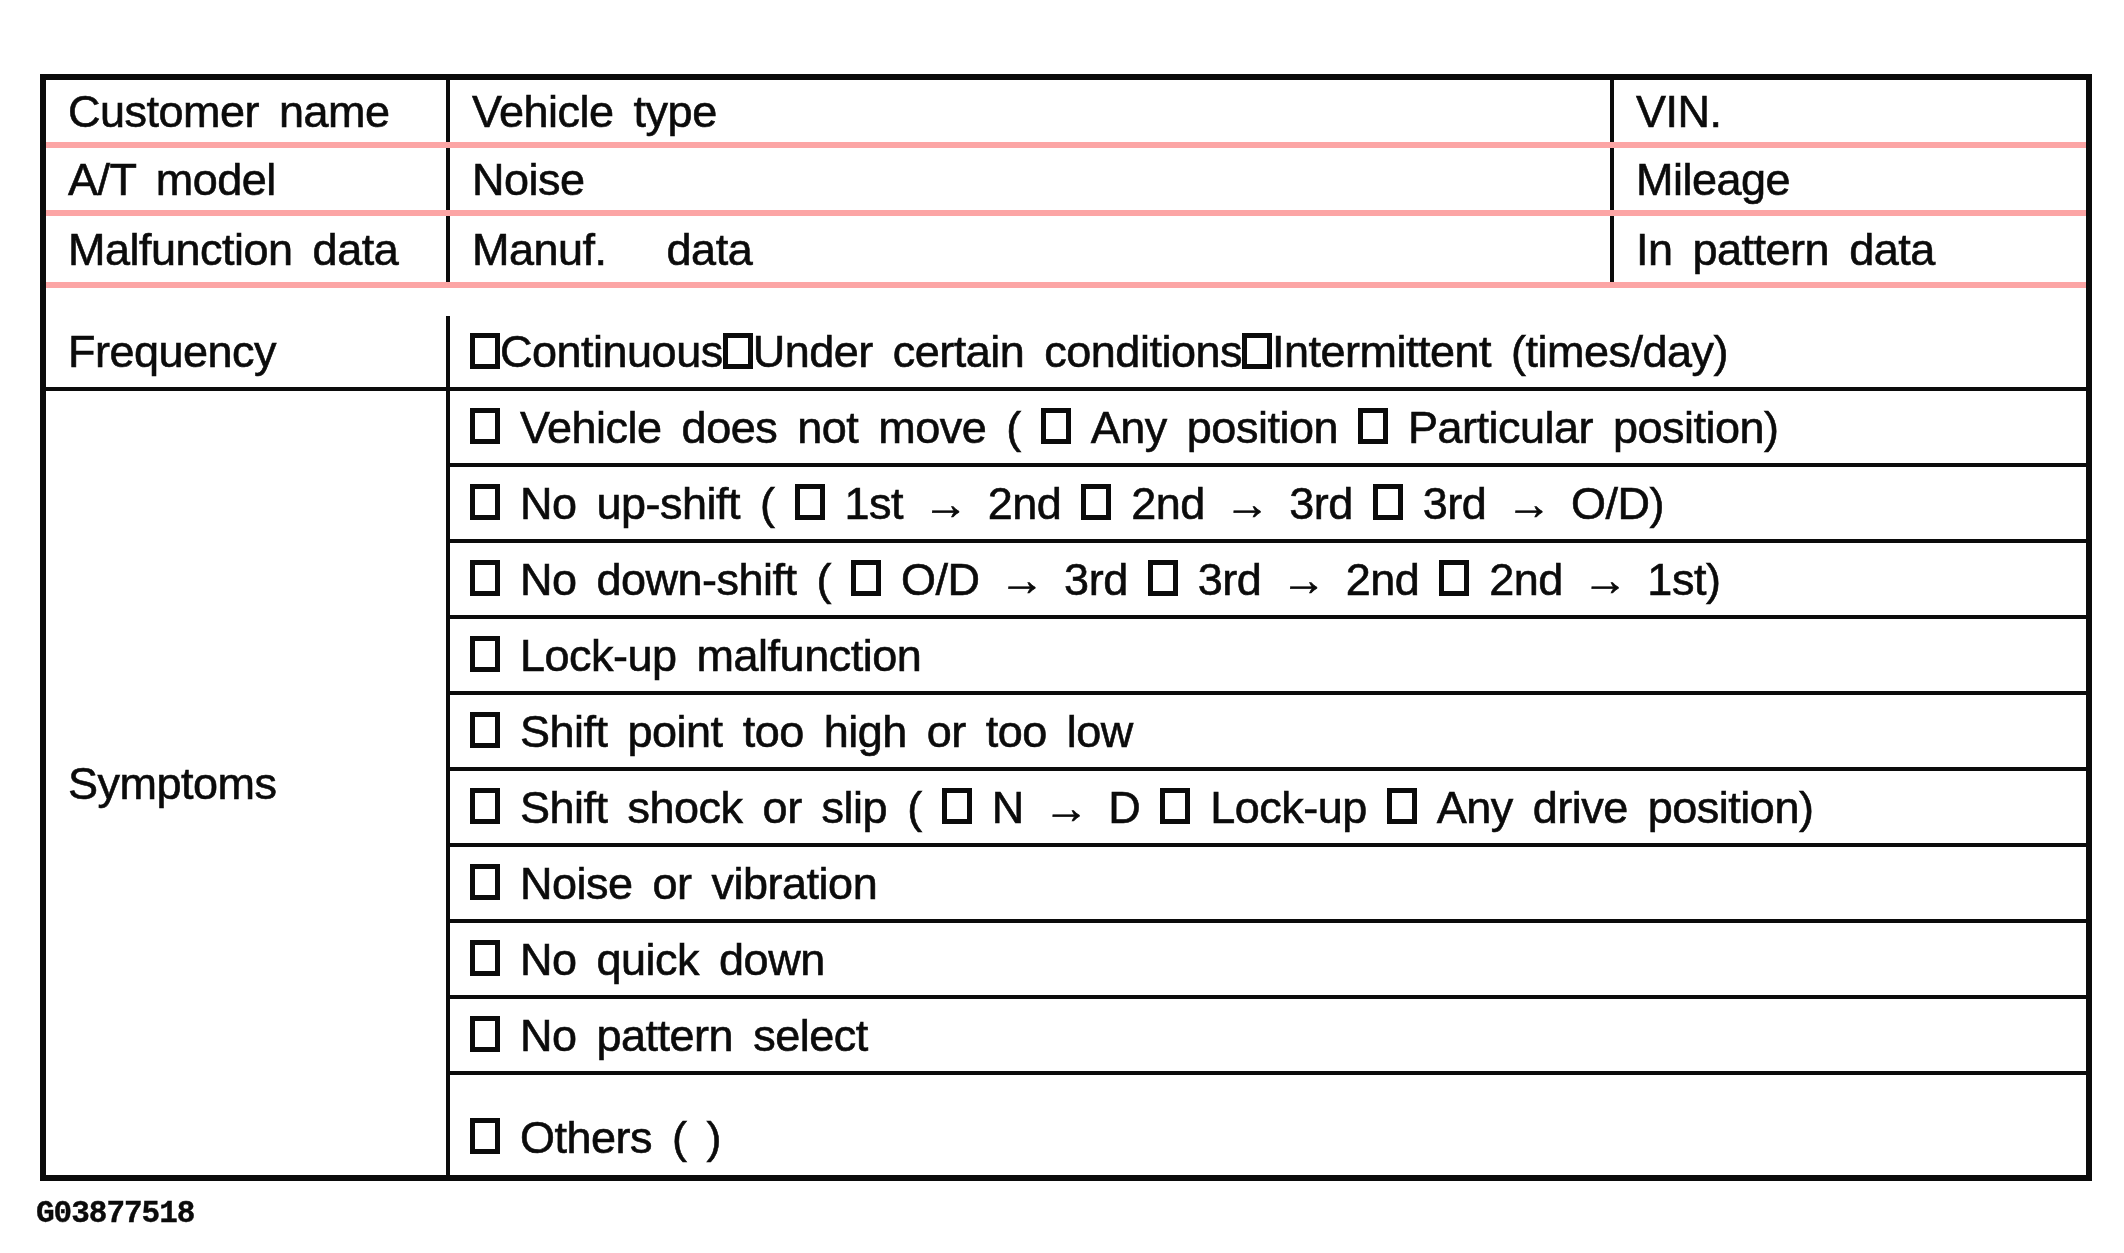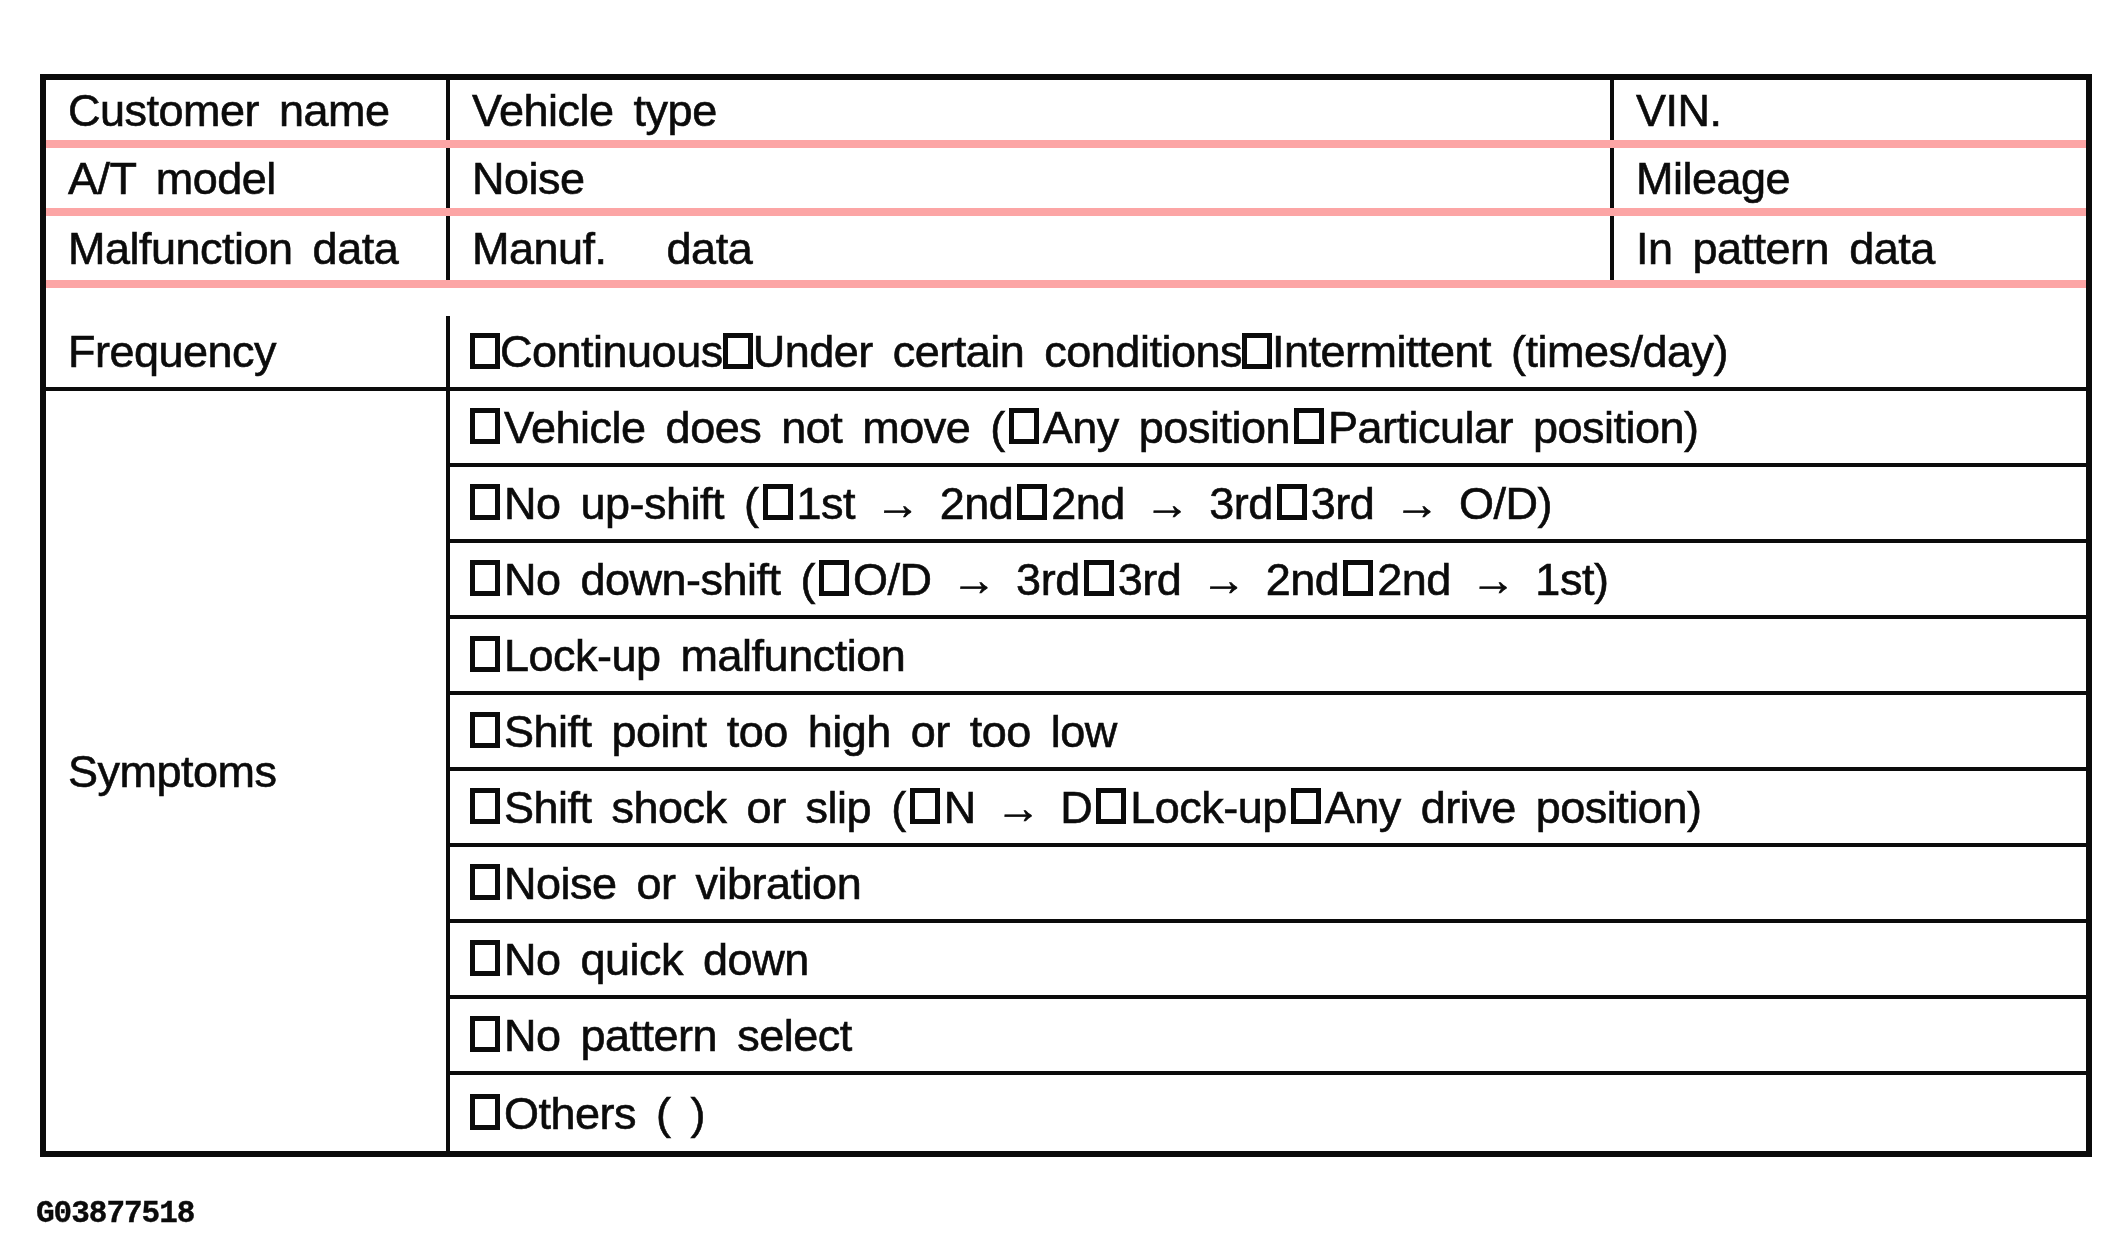--- a/index.html
+++ b/index.html
@@ -14,43 +14,43 @@
   .sheet { position: absolute; inset: 0; background: #ffffff; }
 
   .ftable {
     position: absolute;
     left: 40px; top: 74px;
     width: 2052px;
     border: 6px solid #0b0b0b;
     background: #ffffff;
   }
 
-  .hrow { display: flex; height: 68px; border-bottom: 8px solid #fca5a5; }
+  .hrow { display: flex; height: 68px; border-bottom: 6px solid #fca5a5; }
   .hrow.h3 { height: 72px; }
   .cell { display: flex; align-items: center; padding-left: 22px; }
   .c1 { width: 404px; border-right: 4px solid #0b0b0b; }
   .c2 { width: 1164px; border-right: 4px solid #0b0b0b; }
   .c3 { flex: 1; }
 
   .frow { display: flex; height: 75px; border-bottom: 4px solid #0b0b0b; margin-top: 28px; }
   .cwide { flex: 1; display: flex; align-items: center; padding-left: 20px; }
 
   .symwrap { display: flex; }
   .symlabel {
     width: 404px; border-right: 4px solid #0b0b0b;
     display: flex; align-items: center; padding-left: 22px;
   }
   .symrows { flex: 1; display: flex; flex-direction: column; }
   .symrow {
     height: 76px;
     border-bottom: 4px solid #0b0b0b;
     display: flex; align-items: center;
-    padding-left: 20px; gap: 4px;
-  }
-  .symrow:last-child { border-bottom: none; }
+    padding-left: 20px; gap: 20px;
+  }
+  .symrow:last-child { border-bottom: none; margin-top: 24px; }
 
   .lbl, .optext {
     font-size: 45px;
     line-height: 1;
     letter-spacing: -0.5px;
     word-spacing: 8px;
     white-space: pre;
     -webkit-text-stroke: 0.6px #0b0b0b;
   }
 

